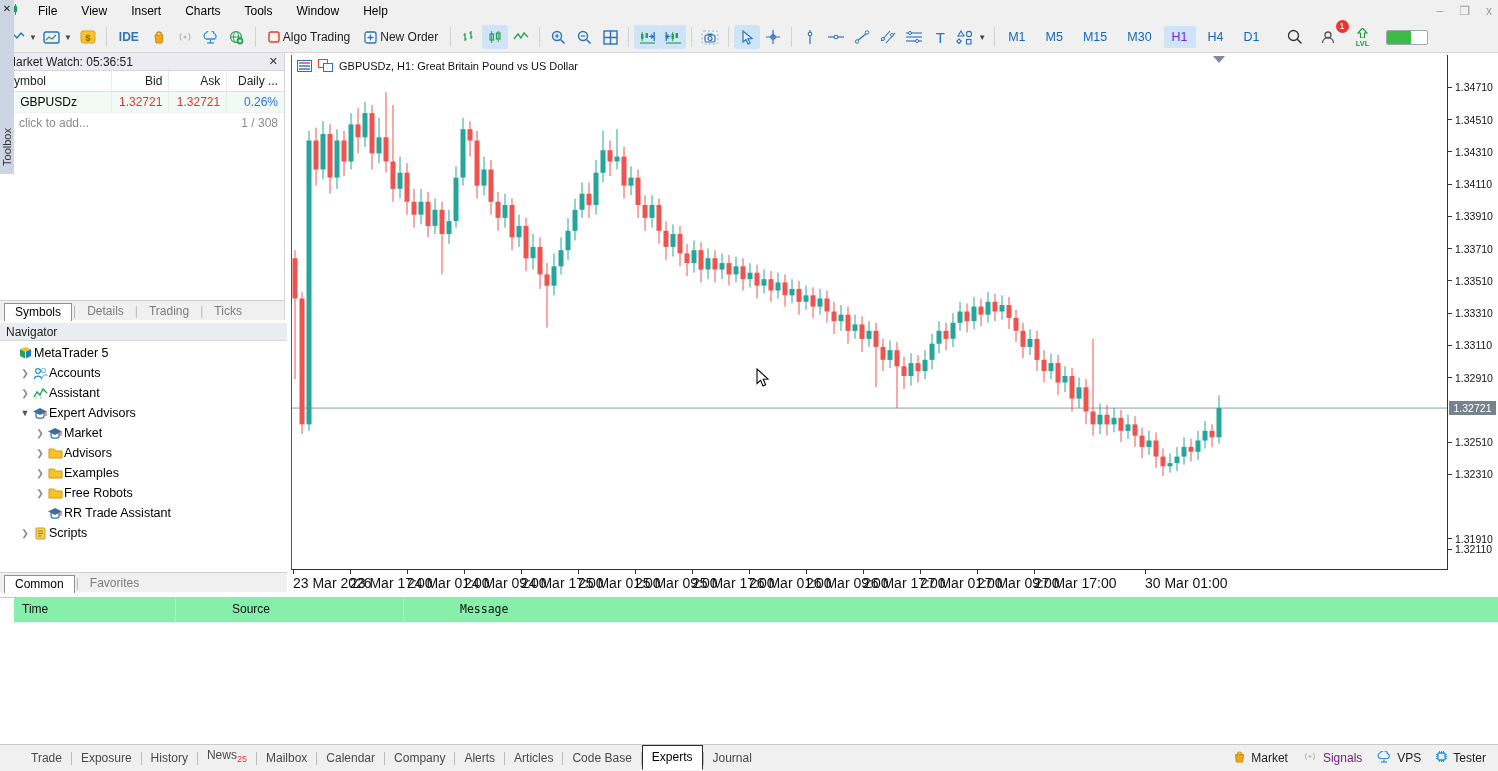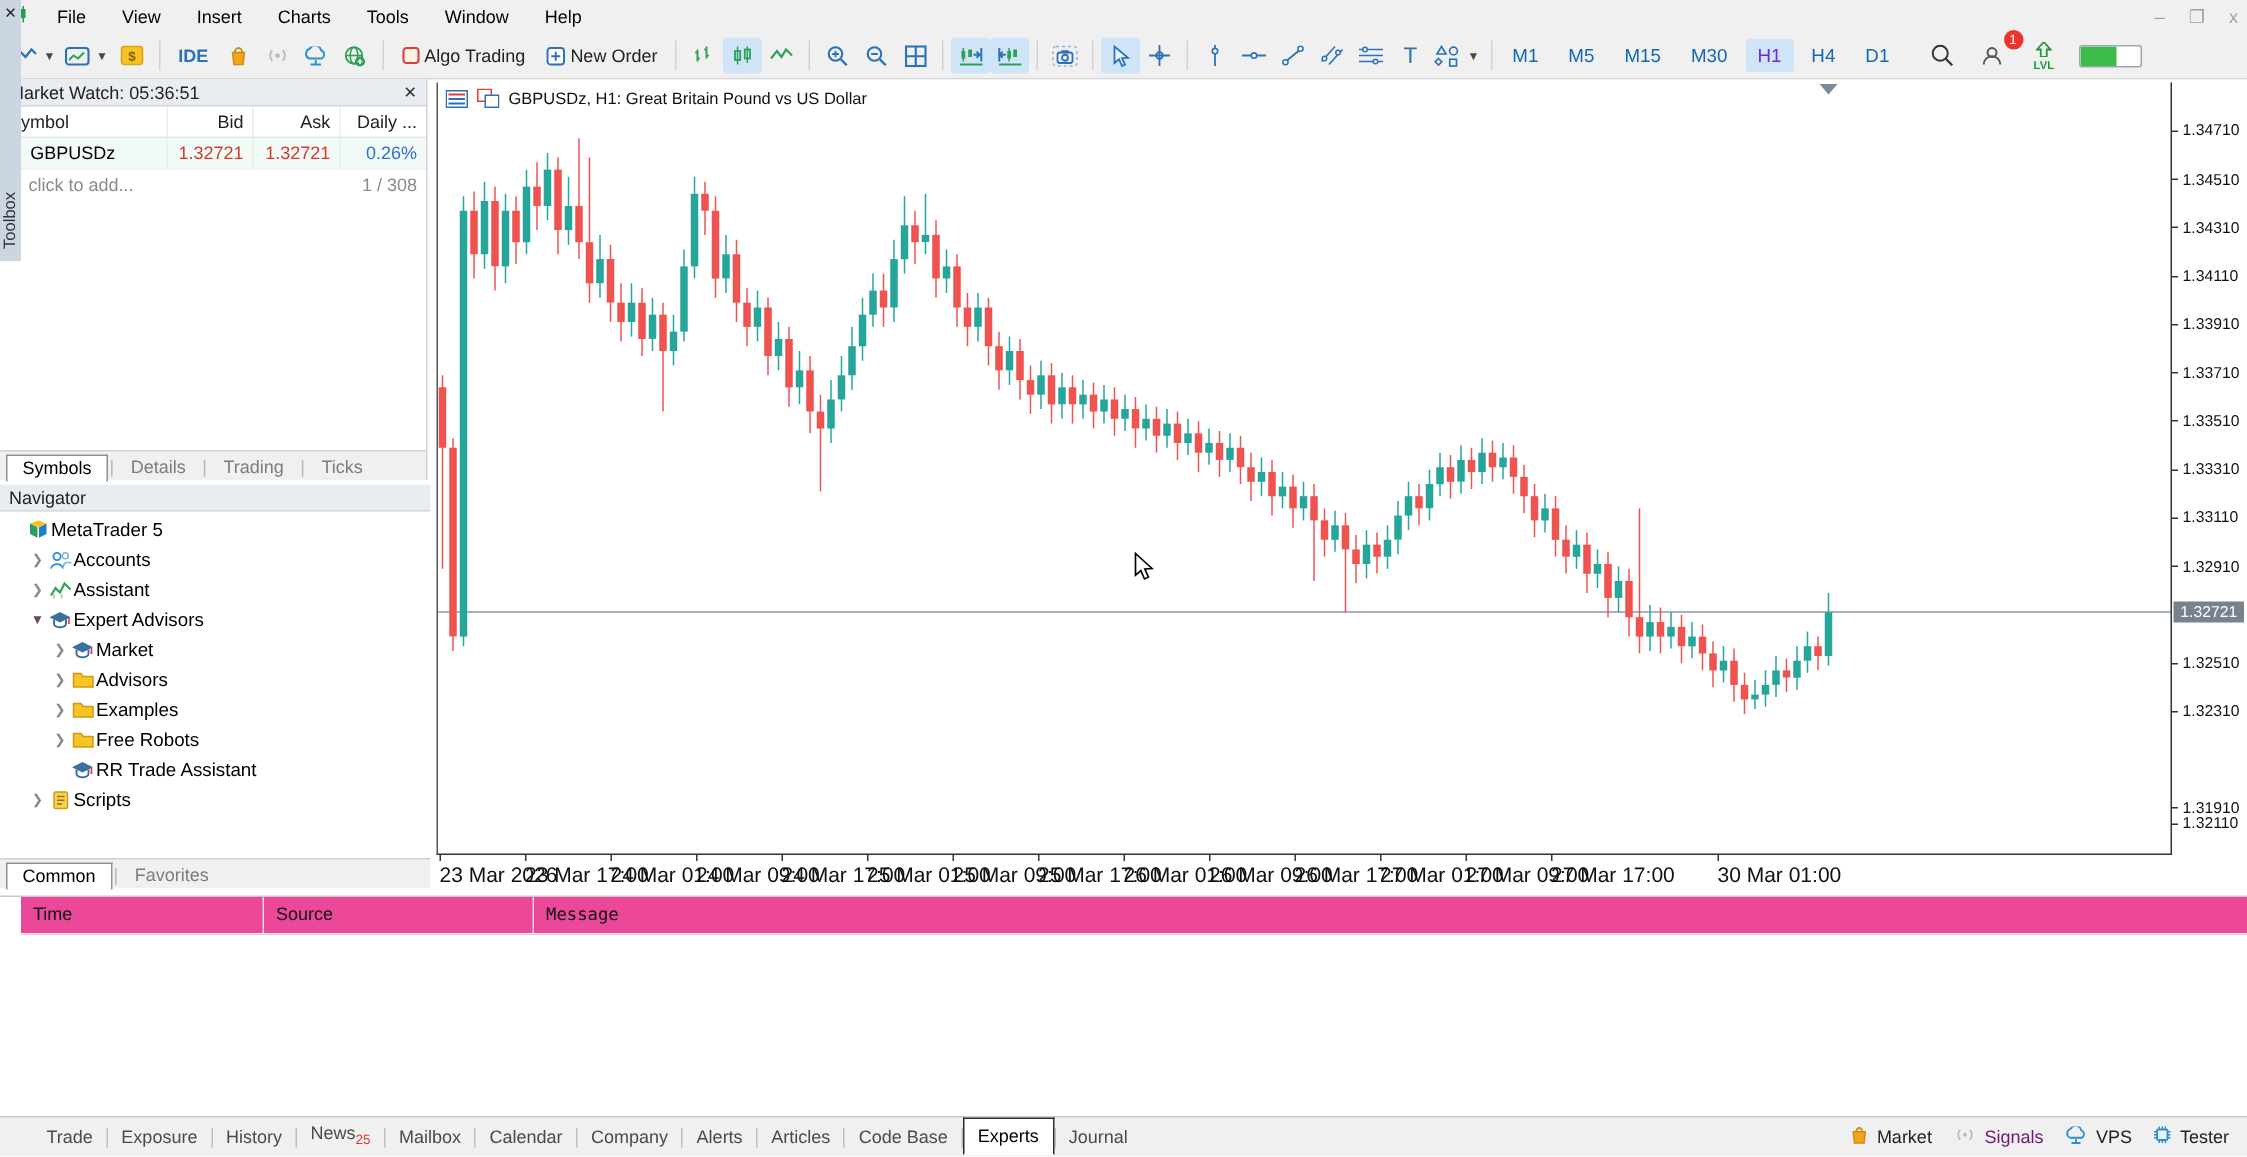--- a/index.html
+++ b/index.html
@@ -74,21 +74,21 @@
   #price-badge { position:absolute; left:1px; width:47px; height:14px; background:#76828e; color:#fff; font-size:10.5px; display:flex; align-items:center; justify-content:center; }
   #time-axis { position:absolute; left:4px; top:517px; width:1157px; height:24px; font-size:14px; color:#111; border-top:0; }
   .time-label { position:absolute; top:5px; white-space:nowrap; }
   .time-tick { position:absolute; top:0; width:1px; height:4px; background:#333; }
 
   
   #toolbox { position:absolute; top:597px; left:0; width:1498px; height:147px; background:#fff; border-top:1px solid #c9c9c9; }
   #tb-strip { position:absolute; left:0; top:0; width:14px; height:174px; background:#ccd5e2; display:flex; flex-direction:column; align-items:center; }
   #tb-strip .close-x { font-size:10px; color:#222; margin-top:3px; cursor:default; }
   #tb-strip-label { margin-top:auto; margin-bottom:8px; writing-mode:vertical-rl; transform:rotate(180deg); font-size:11px; color:#333; }
-  #tb-header { position:absolute; left:14px; top:0; right:0; height:25px; background:#ec4899; border-bottom:1px solid #ececec; display:flex; }
+  #tb-header { position:absolute; left:14px; top:0; right:0; height:25px; background:#86efac; border-bottom:1px solid #ececec; display:flex;gap:48px; }
   #tb-header .col { padding:4px 8px; border-right:1px solid #d9d9d9; color:#111; }
   .col-time { width:162px; }
   .col-source { width:180px; }
   .col-message { font-family:"DejaVu Sans Mono",monospace; font-size:11.5px; border-right:none !important; }
 
   #bottom-bar { position:absolute; top:744px; left:0; width:1498px; height:27px; background:#f0f0f0; border-top:1px solid #c9c9c9; display:flex; align-items:center; padding-left:22px; }
   .btab { padding:0 9px; line-height:25px; color:#4a4a4a; white-space:nowrap; position:relative; }
   .btab .badge { color:#e8352e; font-size:9px; vertical-align:sub; }
   .btab.active { background:#fff; border:1px solid #2b2b2b; border-bottom:1px solid #fff; color:#000; line-height:23px; margin-top:-2px; z-index:2; }
   .btab-sep { width:1px; height:13px; background:#bdbdbd; flex:none; }

